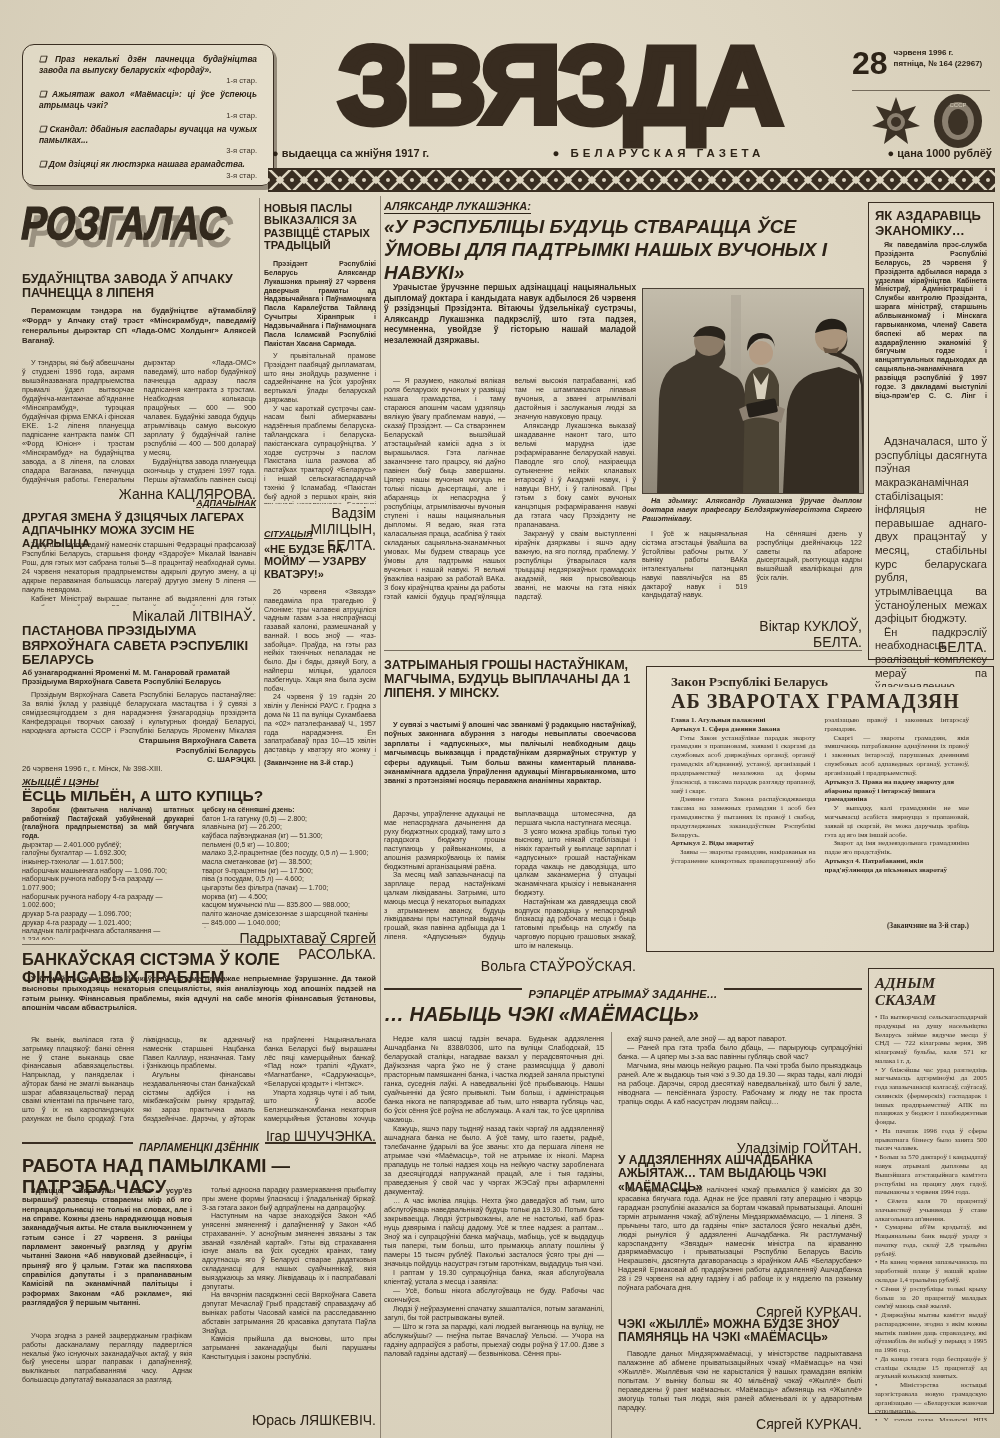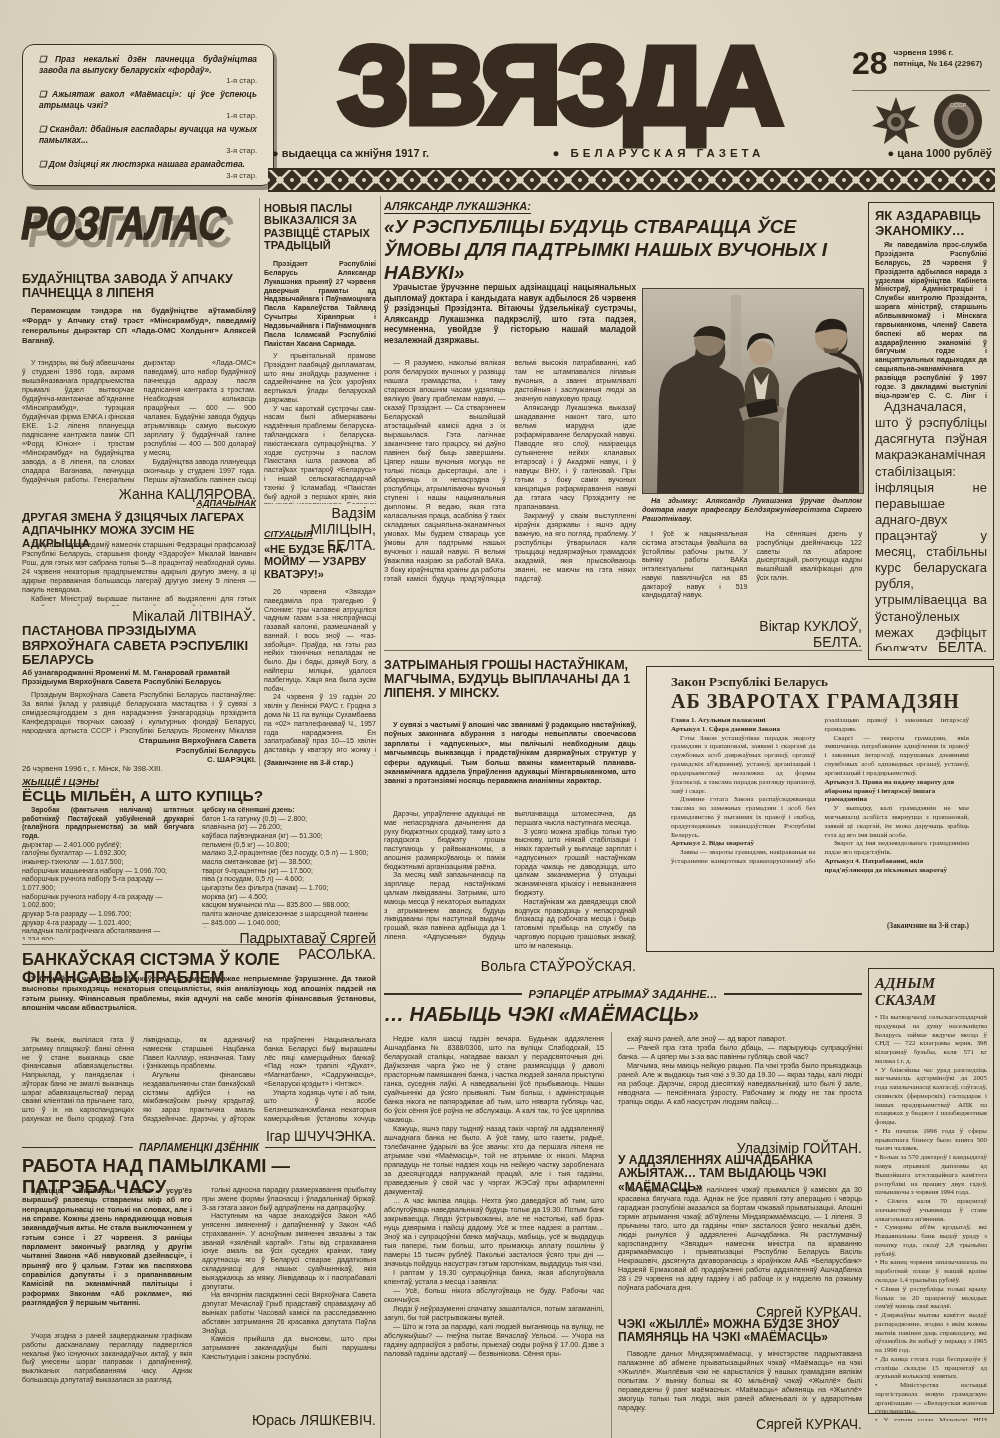--- a/index.html
+++ b/index.html
@@ -27,21 +27,21 @@
     padding:9px 16px;background:rgba(240,234,218,.35);}
   .teaser-item{font-size:8.4px;font-weight:bold;font-style:italic;line-height:1.25;text-align:justify;color:#2d2317;}
   .teaser-page{font-size:7.6px;font-weight:normal;font-style:normal;text-align:right;margin:1px 0 4px 0;color:#3a2f24;}
   .logo-zvyazda{font-weight:bold;font-size:112px;line-height:104px;letter-spacing:-3px;color:#382c20;
     -webkit-text-stroke:7px #382c20;transform:scaleY(.98);text-align:center;white-space:nowrap;}
   .mast-row{display:flex;justify-content:space-between;align-items:center;font-weight:bold;color:#2d2317;}
   .rozg-front,.rozg-back{position:absolute;left:0;top:0;white-space:nowrap;font-weight:bold;
     font-size:46px;transform:skewX(-10deg) scaleX(.82);transform-origin:left;}
   .rozg-back{color:#9a9180;left:7px;top:8px;}
   .rozg-front{color:#332a1e;-webkit-text-stroke:1.5px #332a1e;}
-  .rule-flex{display:flex;align-items:center;gap:6px;}
+  .rule-flex{display:flex;gap:6px;}
   .rule-flex::before,.rule-flex::after{content:"";flex:1;height:1.5px;background:#3a2e22;}
   .law-serif{font-family:"Liberation Serif",serif;}
   p{margin:0;}
 </style>
 </head>
 <body>
 
 <div class="page">
 
   <div class="abs teaser-box" style="left:22px;top:44px;width:218px;height:122px;">
@@ -263,21 +263,21 @@
       <path d="M172 44 Q176 28 192 30 Q204 32 204 44 Q196 36 172 44Z" fill="#241f18"></path>
       <path d="M180 58 Q188 62 196 58 L194 64 L182 64Z" fill="#6b5845"></path>
       <path d="M96 120 Q118 108 142 120 L138 134 Q116 124 100 132 Z" fill="#8d8172"></path>
       <rect x="104" y="112" width="30" height="14" rx="2" transform="rotate(-12 119 119)" fill="#25201a"></rect>
     </svg>
   </div>
   <div class="abs jt b i clip" style="left:642px;top:496px;width:220px;height:30px;font-size:7.3px;line-height:1.25;">
       <p>На здымку: Аляксандр Лукашэнка ўручае дыплом доктара навук прафесару Белдзяржуніверсітэта Сяргею Рашэтнікаву.</p>
     </div>
 
-  <div class="abs jt c2 clip" style="left:384px;top:358px;width:252px;height:284px;font-size:7.2px;line-height:1.25;">
+  <div class="abs jt c2 clip" style="left:384px;top:376px;width:252px;height:284px;font-size:7.2px;line-height:1.25;">
       <p>— Я разумею, наколькі вялікая роля беларускіх вучоных у развіцці нашага грамадства, і таму стараюся апошнім часам удзяляць вялікую ўвагу праблемам навукі, — сказаў Прэзідэнт. — Са стварэннем Беларускай вышэйшай атэстацыйнай камісіі адна з іх вырашылася. Гэта лагічнае заканчэнне таго працэсу, які даўно павінен быў быць завершаны. Цяпер нашы вучоныя могуць не толькі пісаць дысертацыі, але і абараняць іх непасрэдна ў рэспубліцы, атрымліваючы вучоныя ступені і нашы нацыянальныя дыпломы. Я ведаю, якая гэта каласальная праца, асабліва ў такіх складаных сацыяльна-эканамічных умовах. Мы будзем ствараць усе ўмовы для падтрымкі нашых вучоных і нашай навукі. Я вельмі ўважліва назіраю за работай ВАКа. З боку кіраўніцтва краіны да работы гэтай камісіі будуць прад'яўляцца вельмі высокія патрабаванні, каб там не штампаваліся ліпавыя вучоныя, а званні атрымлівалі дастойныя і заслужаныя людзі за значную навуковую працу.</p>
       <p>Аляксандр Лукашэнка выказаў шкадаванне наконт таго, што вельмі марудна ідзе рэфарміраванне беларускай навукі. Паводле яго слоў, назіраецца сутыкненне нейкіх кланавых інтарэсаў і ў Акадэміі навук, і ў навуцы ВНУ, і ў галіновай. Пры гэтым з боку саміх вучоных канцэпцыя рэфарміравання навукі да гэтага часу Прэзідэнту не прапанавана.</p>
       <p>Закрануў у сваім выступленні кіраўнік дзяржавы і яшчэ адну важную, на яго погляд, праблему. У рэспубліцы ўтварылася каля трыццаці недзяржаўных грамадскіх акадэмій, якія прысвойваюць званні, не маючы на гэта ніякіх падстаў.</p>
     </div>
   <div class="abs jt c2 clip" style="left:642px;top:530px;width:220px;height:86px;font-size:7.1px;line-height:1.24;">
       <p>І ўсё ж нацыянальная сістэма атэстацыі ўвайшла ва ўстойлівы рабочы рытм. У выніку работы ВАКа інтэлектуальны патэнцыял навукі павялічыўся на 85 дактароў навук і 519 кандыдатаў навук.</p>
       <p>На сённяшні дзень у рэспубліцы дзейнічаюць 122 саветы па абароне дысертацый, рыхтуюцца кадры вышэйшай кваліфікацыі для ўсіх галін.</p>
     </div>
   <div class="abs author" style="left:642px;top:618px;width:220px;">
     <span>Віктар КУКЛОЎ,</span><br>
@@ -353,21 +353,21 @@
   <div class="abs jt clip" style="left:618px;top:1350px;width:244px;height:64px;font-size:7.2px;line-height:1.24;">
       <p>Паводле даных Міндзяржмаёмасці, у міністэрстве падрыхтавана палажэнне аб абмене прыватызацыйных чэкаў «Маёмасць» на чэкі «Жыллё». Жыллёвыя чэкі не карысталіся ў нашых грамадзян вялікім попытам. У выніку больш як 40 мільёнаў чэкаў «Жыллё» былі пераведзены ў ранг маёмасных. «Маёмасць» абмяняць на «Жыллё» змогуць толькі тыя людзі, якія раней абменьвалі іх у адваротным парадку.</p>
     </div>
   <div class="abs author" style="left:618px;top:1416px;width:244px;">Сяргей КУРКАЧ.</div>
 
   <div class="box" style="left:868px;top:202px;width:126px;height:458px;padding:6px;box-sizing:border-box;">
     <div class="hl ctr" style="font-size:13px;margin-bottom:3px;">ЯК АЗДАРАВІЦЬ ЭКАНОМІКУ…</div>
     <div class="jt b clip" style="height:158px;font-size:7.1px;line-height:1.25;">
         <p>Як паведаміла прэс-служба Прэзідэнта Рэспублікі Беларусь, 25 чэрвеня ў Прэзідэнта адбылася нарада з удзелам кіраўніцтва Кабінета Міністраў, Адміністрацыі і Службы кантролю Прэзідэнта, шэрага міністраў, старшынь аблвыканкомаў і Мінскага гарвыканкома, членаў Савета бяспекі аб мерах па аздараўленню эканомікі ў бягучым годзе і канцэптуальных падыходах да сацыяльна-эканамічнага развіцця рэспублікі ў 1997 годзе. З дакладамі выступілі віцэ-прэм'ер С. С. Лінг і старшыня праўлення Нацыянальнага банка Т. Д. Вінікава.</p>
       </div>
-    <div class="jt clip" style="height:252px;font-size:13px;line-height:1.24;">
+    <div class="jt clip" style="height:252px;font-size:11px;line-height:1.24;margin-top:36px;">
         <p>Адзначалася, што ў рэспубліцы дасягнута пэўная макраэканамічная стабілізацыя: інфляцыя не перавышае аднаго-двух працэнтаў у месяц, стабільны курс беларускага рубля, утрымліваецца ва ўстаноўленых межах дэфіцыт бюджэту.</p>
         <p>Ён падкрэсліў неабходнасць рэалізацыі комплексу мераў па ўдасканаленню сістэмы падаткаабкладання, абароне айчынных вытворцаў, паскарэнню прыватызацыі, прыцягненню інвестыцый, стварэнню новых рабочых месцаў.</p>
         <p>Разам з тым Прэзідэнт прад'явіў прэтэнзіі Кабінету Міністраў за значныя астаткі нерэалізаванай прадукцыі на прадпрыемствах, запазычанасць па заработнай плаце і пенсіях, перавышэнне тэмпаў росту імпарту над экспартам.</p>
         <p>А. Р. Лукашэнка звярнуў увагу членаў урада на неабходнасць канкрэтызацыі палажэнняў канцэпцыі ў праектах нарматыўна-прававых актаў і ў першай дэкадзе ліпеня прадставіць праграму Прэзідэнту Рэспублікі Беларусь.</p>
       </div>
     <div class="author" style="position:absolute;right:6px;bottom:4px;left:6px;">БЕЛТА.</div>
   </div>
 
   <div class="box law-serif" style="left:868px;top:968px;width:126px;height:446px;padding:6px;box-sizing:border-box;">
     <div class="ctr b i" style="font-size:15px;margin-bottom:4px;">АДНЫМ СКАЗАМ</div>

